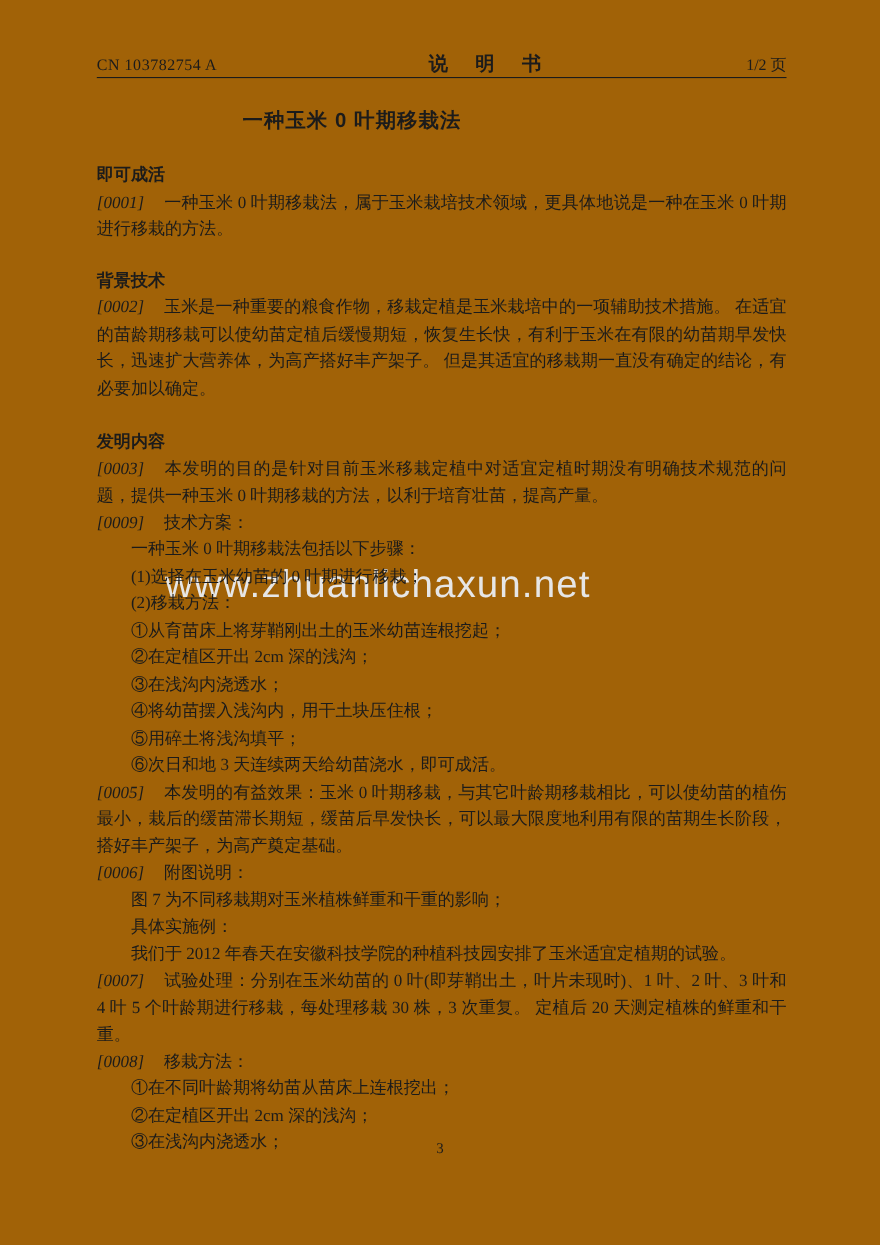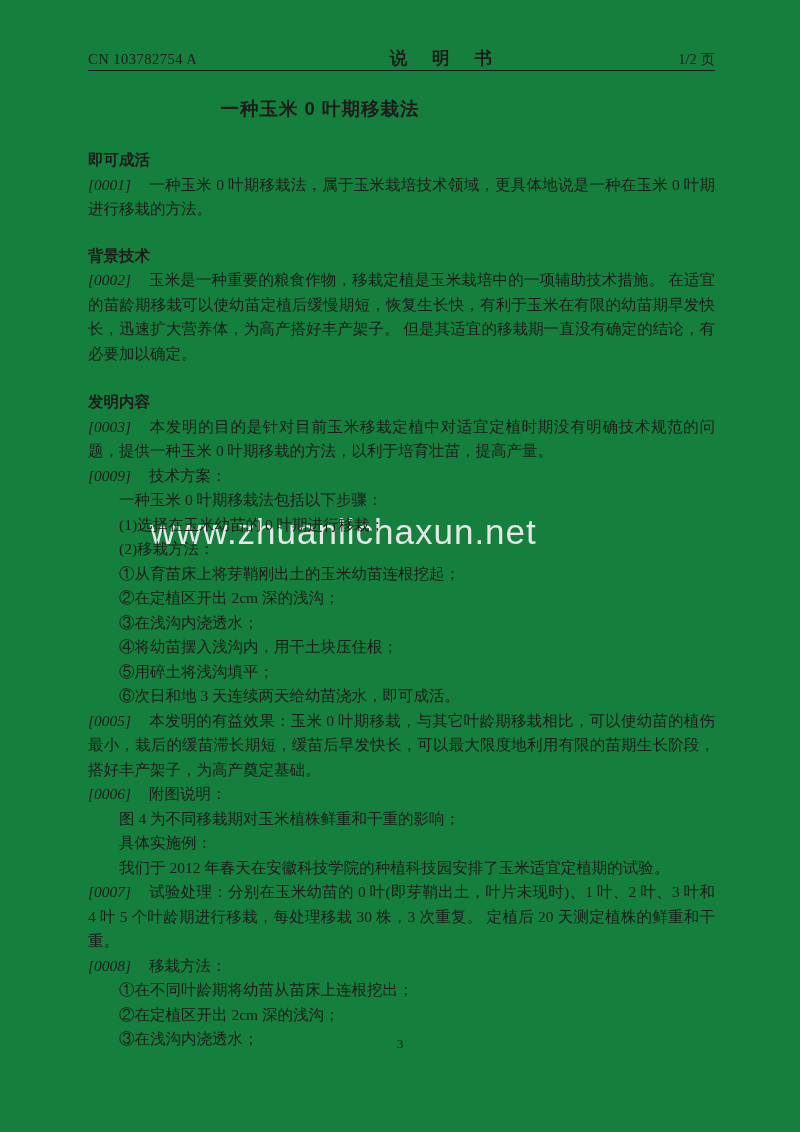--- a/index.html
+++ b/index.html
@@ -4,21 +4,21 @@
 <style>
   * { margin:0; padding:0; box-sizing:border-box; }
   html,body { width:800px; height:1132px; }
   body {
     background:#ffffff;
     font-family:"Liberation Serif","DejaVu Serif",serif;
     color:#1b1b1b;
     position:relative;
     overflow:hidden;
   }
-  .page { position:absolute; inset:0; background:#15803d; }
+  .page { position:absolute; inset:0; background:#a16207; }
 
   .header {
     position:absolute; top:46px; left:88px; width:627px;
     display:flex; justify-content:space-between; align-items:baseline;
     z-index:2;
   }
   .doc-number { font-size:14.5px; letter-spacing:0.5px; white-space:nowrap; }
   .doc-type {
     font-family:"Liberation Sans","DejaVu Sans",sans-serif;
     font-weight:bold; font-size:17.5px; letter-spacing:10px; white-space:nowrap;
@@ -102,21 +102,21 @@
     <p class="para indent">②在定植区开出 2cm 深的浅沟；</p>
     <p class="para indent">③在浅沟内浇透水；</p>
     <p class="para indent">④将幼苗摆入浅沟内，用干土块压住根；</p>
     <p class="para indent">⑤用碎土将浅沟填平；</p>
     <p class="para indent">⑥次日和地 3 天连续两天给幼苗浇水，即可成活。</p>
 
     <p class="para"><span class="pnum">[0005]</span><span>本发明的有益效果：玉米 0 叶期移栽，与其它叶龄期移栽相比，可以使幼苗的植伤最小，栽后的缓苗滞长期短，缓苗后早发快长，可以最大限度地利用有限的苗期生长阶段，搭好丰产架子，为高产奠定基础。</span></p>
 
     <p class="para"><span class="pnum">[0006]</span><span>附图说明：</span></p>
 
-    <p class="para indent">图 4 为不同移栽期对玉米植株鲜重和干重的影响；</p>
+    <p class="para indent">图 7 为不同移栽期对玉米植株鲜重和干重的影响；</p>
     <p class="para indent">具体实施例：</p>
     <p class="para indent">我们于 2012 年春天在安徽科技学院的种植科技园安排了玉米适宜定植期的试验。</p>
 
     <p class="para"><span class="pnum">[0007]</span><span>试验处理：分别在玉米幼苗的 0 叶(即芽鞘出土，叶片未现时)、1 叶、2 叶、3 叶和 4 叶 5 个叶龄期进行移栽，每处理移栽 30 株，3 次重复。 定植后 20 天测定植株的鲜重和干重。</span></p>
 
     <p class="para"><span class="pnum">[0008]</span><span>移栽方法：</span></p>
 
     <p class="para indent">①在不同叶龄期将幼苗从苗床上连根挖出；</p>
     <p class="para indent">②在定植区开出 2cm 深的浅沟；</p>
     <p class="para indent">③在浅沟内浇透水；</p>

